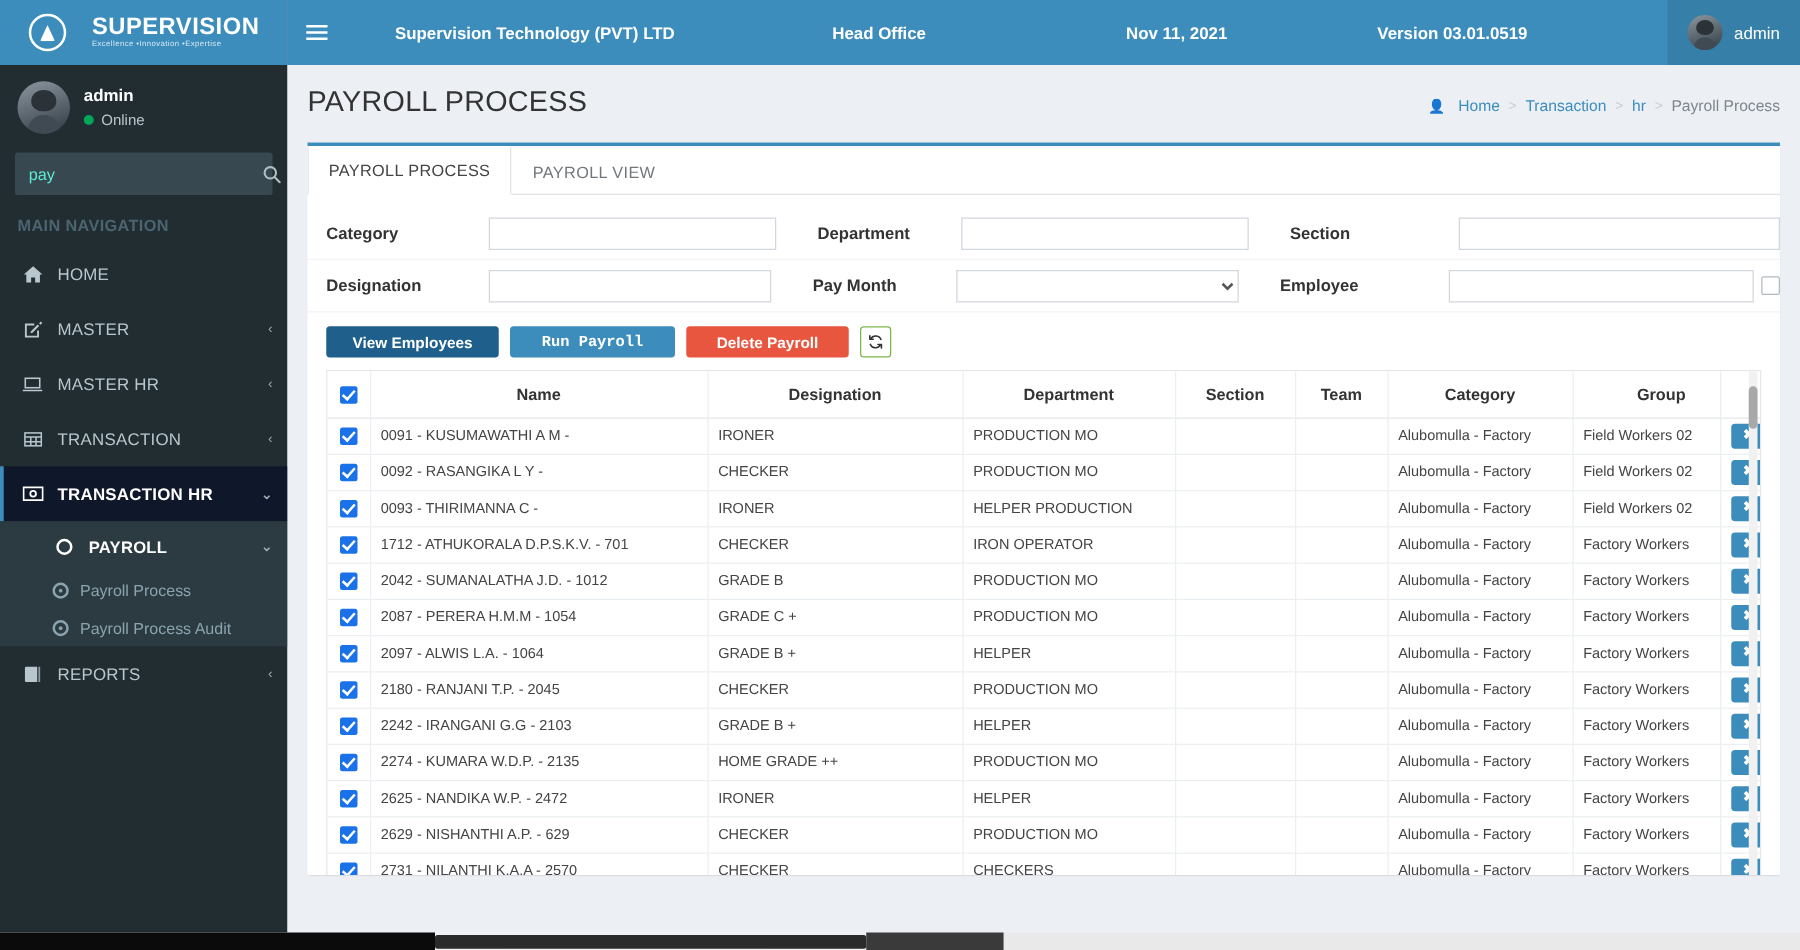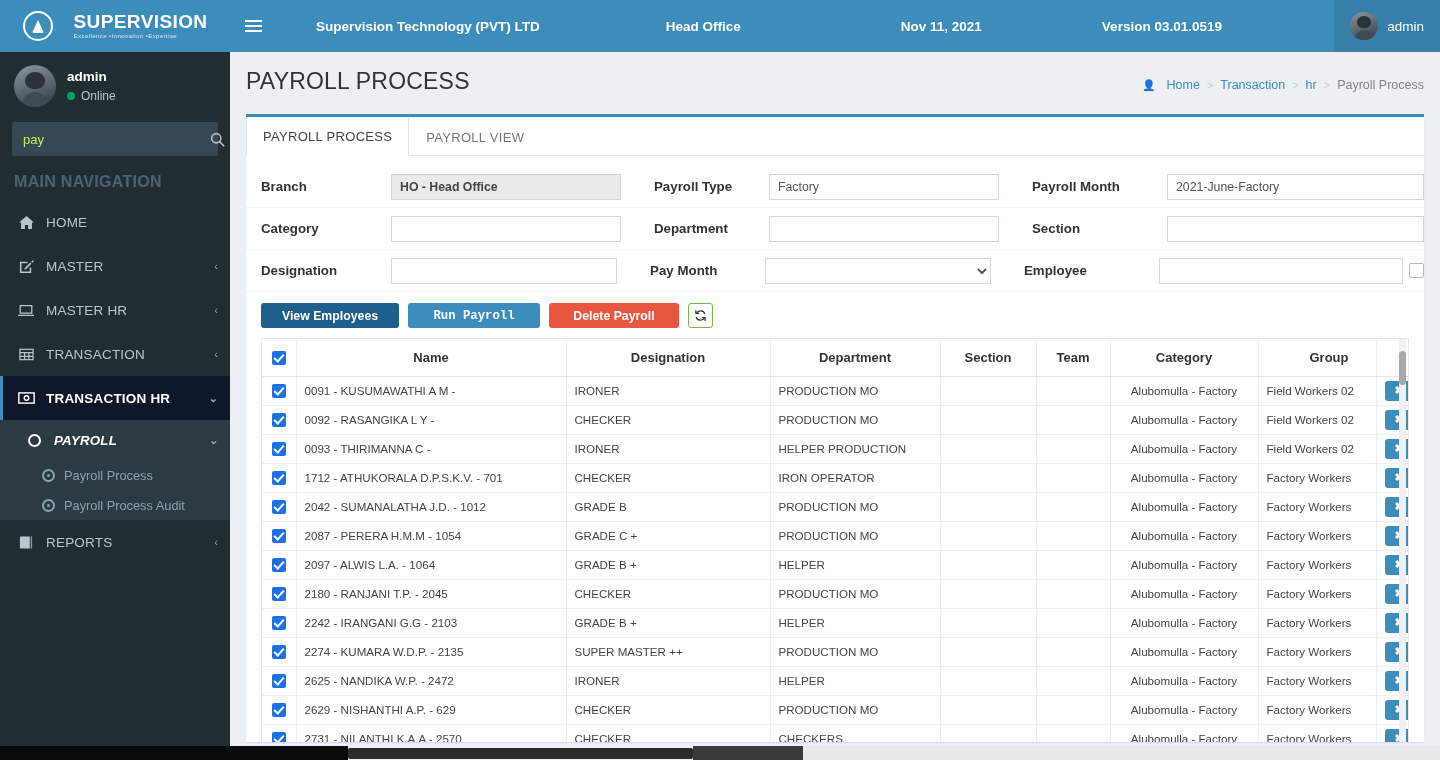--- a/index.html
+++ b/index.html
@@ -72,32 +72,32 @@
   }
   .user-status-text { color: #b8c7ce; font-size: 12px; }
 
   .side-search {
     margin: 2px 12px 0 12px; height: 34px;
     background: #374850; display: flex; align-items: center;
     border-radius: 2px;
   }
   .side-search input {
     flex: 1; background: transparent; border: 0; outline: none;
-    color: #bef264; font-size: 13px; padding: 0 11px;
+    color: #5eead4; font-size: 13px; padding: 0 11px;
     font-family: "Liberation Sans", sans-serif;
   }
   .side-search input::placeholder { color: #8d9ba2; }
   .search-btn {
     width: 36px; height: 34px; background: transparent; border: 0;
     cursor: pointer; display: flex; align-items: center; justify-content: center;
   }
   .search-btn svg { stroke: #b0bec5; fill: none; stroke-width: 2; }
 
   .nav-header {
-    color: #4b646f; font-size: 16px; font-weight: bold;
+    color: #4b646f; font-size: 13px; font-weight: bold;
     padding: 17px 14px 9px 14px; letter-spacing: 0.3px;
   }
   .nav-item {
     display: flex; align-items: center; gap: 11px;
     height: 44px; padding: 0 12px 0 14px;
     color: #b8c7ce; font-size: 13.5px; cursor: pointer;
     border-left: 3px solid transparent;
   }
   .nav-item .ni-icon {
     width: 18px; display: flex; align-items: center; justify-content: center;
@@ -106,22 +106,22 @@
   .nav-item .ni-label { flex: 1; letter-spacing: 0.2px; }
   .nav-item .ni-arrow { font-size: 11px; color: #9aa9b0; }
   .nav-item.active {
     background: #0f172a; color: #ffffff; font-weight: bold;
     border-left-color: #3c8dbc;
   }
   .nav-sub {
     background: #2c3b41;
   }
   .nav-sub .nav-item {
-    height: 40px; padding-left: 22px; color: #ffffff; font-weight: bold;
-    font-size: 13.3px; border-left: 3px solid transparent; font-style: italic;
+    height: 40px; padding-left: 39px; color: #ffffff; font-weight: bold;
+    font-size: 13.3px; border-left: 3px solid transparent;
   }
   .nav-leaf {
     display: flex; align-items: center; gap: 9px;
     height: 30px; padding-left: 42px;
     color: #8aa4af; font-size: 12.8px; cursor: pointer;
   }
   .nav-leaf .gear-dot {
     width: 13px; height: 13px; border-radius: 50%;
     border: 2px solid #8aa4af; position: relative; flex: none;
   }
@@ -300,21 +300,21 @@
     border-bottom: 1px solid #eceff1; border-right: 1px solid #eceff1;
     padding: 0 8px; vertical-align: middle; white-space: nowrap;
     overflow: hidden;
   }
   td.c-check, th.c-check { width: 34px; text-align: center; padding: 0; }
   .c-name { width: 270px; }
   .c-desig { width: 204px; }
   .c-dept { width: 170px; }
   .c-sect { width: 96px; }
   .c-team { width: 74px; }
-  .c-cat { width: 148px; text-align: center; }
+  .c-cat { width: 148px; }
   .c-group { width: 118px; padding-left: 24px; }
   .c-act { width: 46px; text-align: center; padding: 0; }
   .chk {
     width: 14px; height: 14px; border-radius: 2px;
     background: #1b72e8; display: inline-block; position: relative;
     vertical-align: middle; cursor: pointer;
   }
   .chk::after {
     content: ""; position: absolute; left: 4px; top: 1px;
     width: 4px; height: 8px; border: solid #fff;
@@ -520,28 +520,20 @@
 
     <section class="tab-box">
 
       <div class="tab-strip">
         <div class="tab active">PAYROLL PROCESS</div>
         <div class="tab">PAYROLL VIEW</div>
       </div>
 
       <div class="filters">
 
-        <div class="frow">
-          <span class="fl w1">Branch</span>
-          <span class="finput readonly fw-a">HO - Head Office</span>
-          <span class="fl w2" style="margin-left:18px">Payroll Type</span>
-          <span class="finput fw-b">Factory</span>
-          <span class="fl w3" style="margin-left:18px">Payroll Month</span>
-          <span class="finput fw-c">2021-June-Factory</span>
-        </div>
 
         <div class="frow">
           <span class="fl w1">Category</span>
           <span class="finput fw-a"></span>
           <span class="fl w2" style="margin-left:18px">Department</span>
           <span class="finput fw-b"></span>
           <span class="fl w3" style="margin-left:18px">Section</span>
           <span class="finput fw-c"></span>
         </div>
 
@@ -687,21 +679,21 @@
                 <td class="c-dept">HELPER</td>
                 <td class="c-sect"></td>
                 <td class="c-team"></td>
                 <td class="c-cat">Alubomulla - Factory</td>
                 <td class="c-group">Factory Workers</td>
                 <td class="c-act"><button class="del-btn">✖</button></td>
               </tr>
               <tr>
                 <td class="c-check"><span class="chk"></span></td>
                 <td class="c-name">2274 - KUMARA W.D.P. - 2135</td>
-                <td class="c-desig">SUPER MASTER ++</td>
+                <td class="c-desig">HOME GRADE ++</td>
                 <td class="c-dept">PRODUCTION MO</td>
                 <td class="c-sect"></td>
                 <td class="c-team"></td>
                 <td class="c-cat">Alubomulla - Factory</td>
                 <td class="c-group">Factory Workers</td>
                 <td class="c-act"><button class="del-btn">✖</button></td>
               </tr>
               <tr>
                 <td class="c-check"><span class="chk"></span></td>
                 <td class="c-name">2625 - NANDIKA W.P. - 2472</td>

